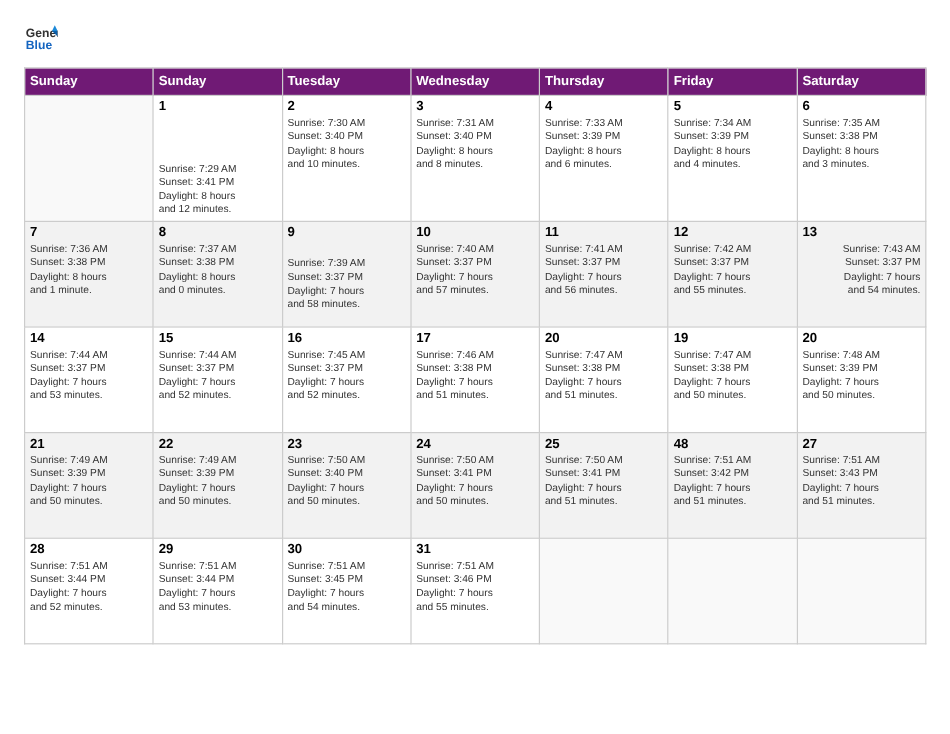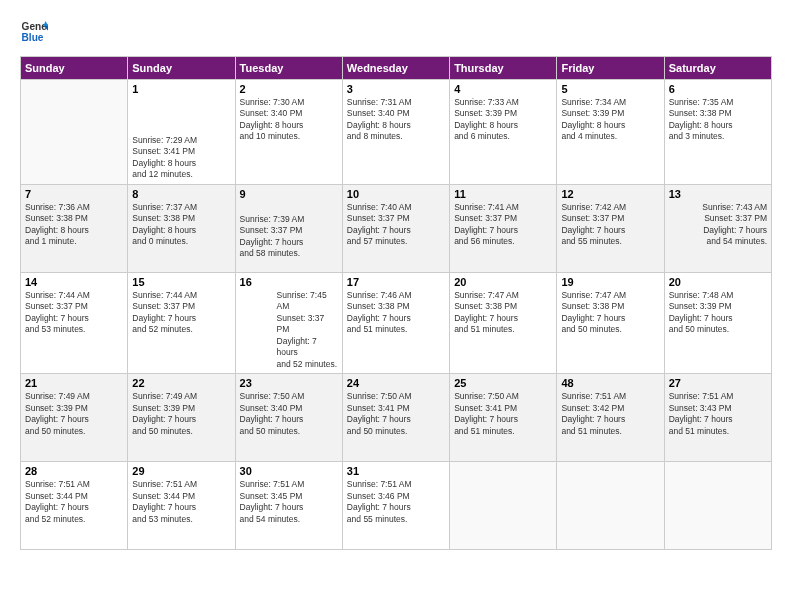--- a/index.html
+++ b/index.html
@@ -222,21 +222,21 @@
           </td>
           <td>
             <span class="day-number">15</span>
             <div class="day-info" style="white-space: pre-line;">Sunrise: 7:44 AM
 Sunset: 3:37 PM
 Daylight: 7 hours
 and 52 minutes.</div>
           </td>
           <td>
             <span class="day-number">16</span>
-            <div class="day-info" style="white-space: pre-line; margin-left: 37px;">Sunrise: 7:45 AM
+            <div class="day-info" style="white-space: pre-line;">Sunrise: 7:45 AM
 Sunset: 3:37 PM
 Daylight: 7 hours
 and 52 minutes.</div>
           </td>
           <td>
             <span class="day-number">17</span>
             <div class="day-info" style="white-space: pre-line;">Sunrise: 7:46 AM
 Sunset: 3:38 PM
 Daylight: 7 hours
 and 51 minutes.</div>

